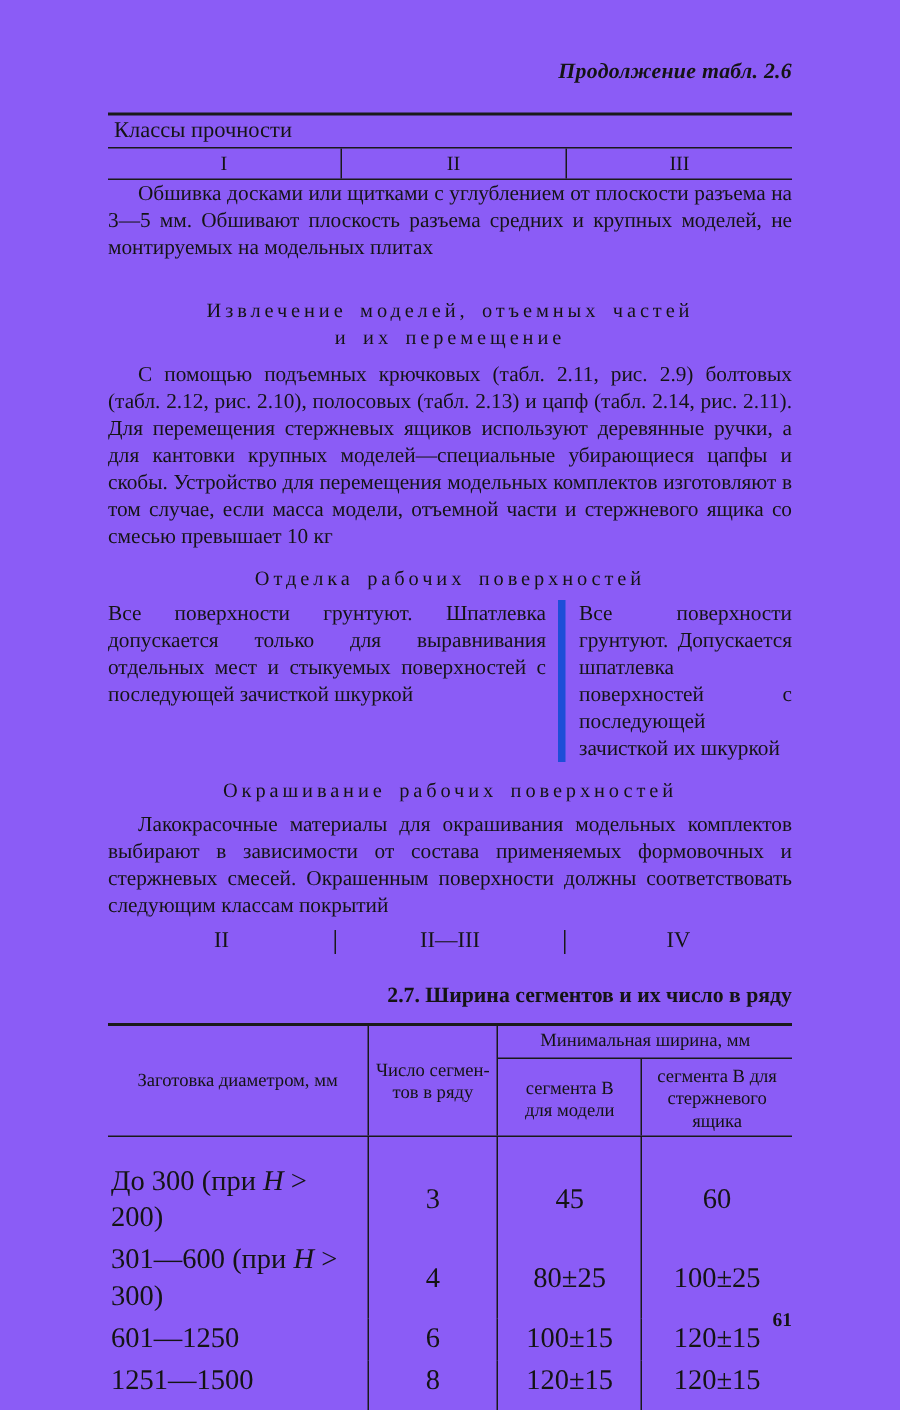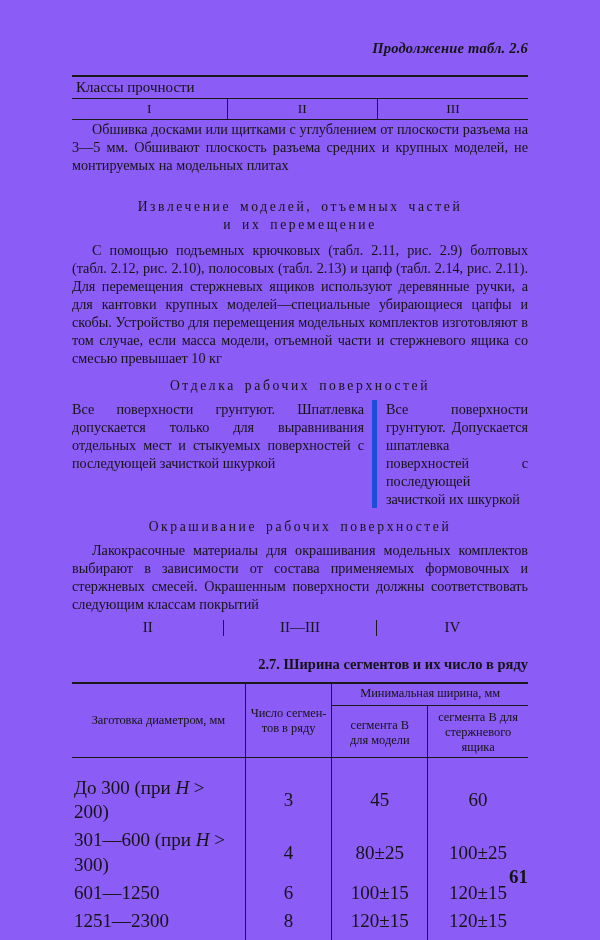--- a/index.html
+++ b/index.html
@@ -155,21 +155,21 @@
     font-size: 19px;
     padding: 0 3px;
     line-height: 1.28;
   }
   .databody td.num { text-align: center; }
   .databody td.first { text-align: left; padding-left: 2px; }
   .folio {
     position: absolute;
     right: 72px;
     bottom: 52px;
-    font-size: 19px;
+    font-size: 13px;
     font-weight: bold;
   }
   i { font-style: italic; }
 </style>
 </head>
 <body>
 
 <div class="page">
   <div class="content">
 
@@ -269,21 +269,21 @@
         <td class="num vl">80±25</td>
         <td class="num vl">100±25</td>
       </tr>
       <tr>
         <td class="first">601—1250</td>
         <td class="num vl">6</td>
         <td class="num vl">100±15</td>
         <td class="num vl">120±15</td>
       </tr>
       <tr>
-        <td class="first">1251—2300</td>
+        <td class="first">1251—1500</td>
         <td class="num vl">8</td>
         <td class="num vl">120±15</td>
         <td class="num vl">120±15</td>
       </tr>
       <tr style="height:12px;">
         <td></td>
             <td class="vl"></td>
             <td class="vl"></td>
             <td class="vl"></td>
       </tr>

